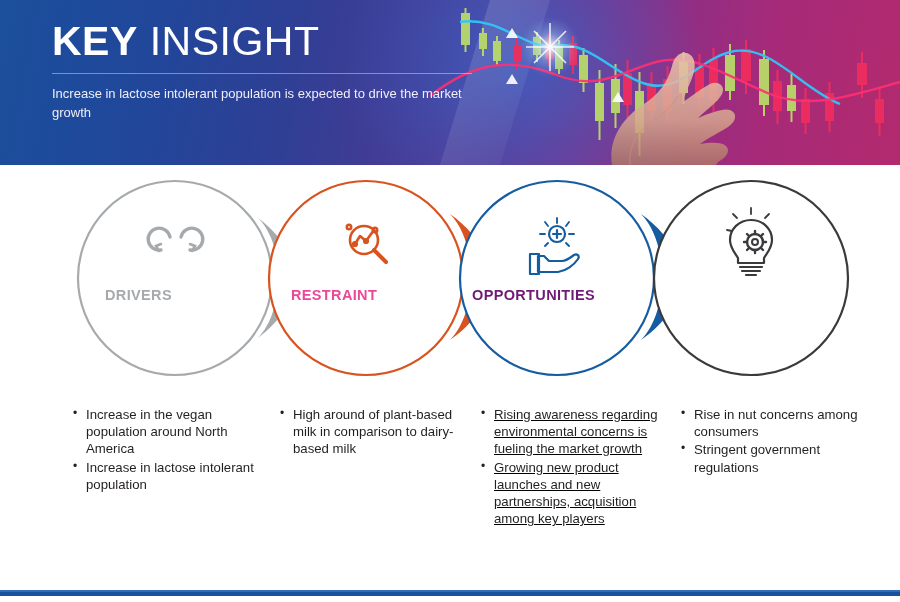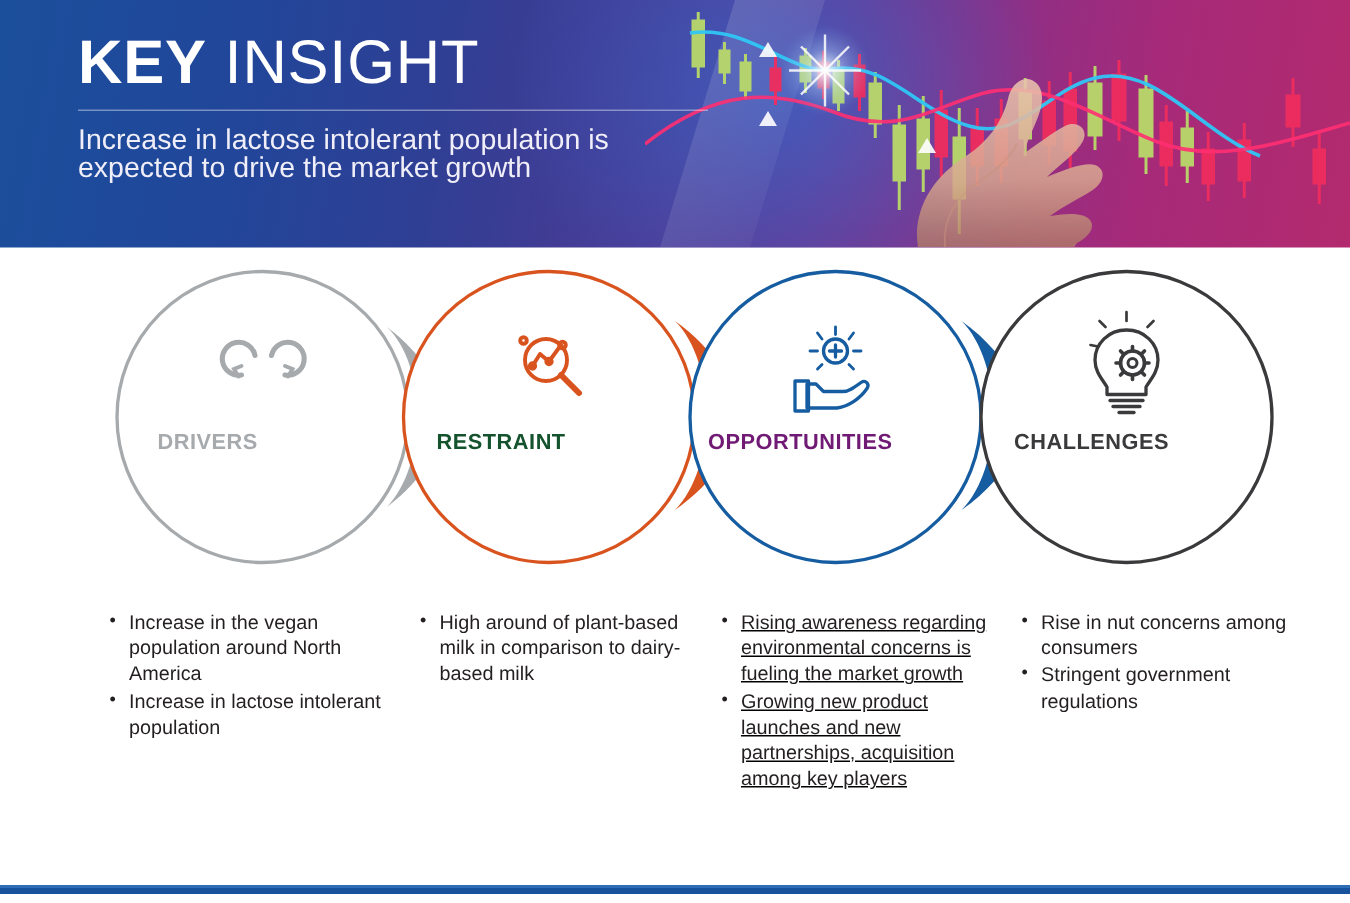--- a/index.html
+++ b/index.html
@@ -31,21 +31,21 @@
   .hdr-title {
     font-size:41px; line-height:46px; letter-spacing:0.5px;
     color:#ffffff; font-weight:400; white-space:nowrap;
   }
   .hdr-title b { font-weight:700; }
   .hdr-rule {
     margin-top:9px; width:420px; height:1px;
     background:rgba(255,255,255,0.40);
   }
   .hdr-sub {
-    margin-top:10px; font-size:19px; line-height:19px;
+    margin-top:10px; font-size:13px; line-height:19px;
     color:#f0eef8; font-weight:400; max-width:425px;
   }
 
   
   .hdr-art { position:absolute; right:0; top:0; width:470px; height:165px; z-index:3; }
   .hdr-art svg { display:block; width:470px; height:165px; }
 
   
   .circles { position:absolute; left:0; top:172px; width:900px; height:210px; }
   .circles svg { display:block; width:900px; height:210px; }
@@ -276,23 +276,22 @@
           <line x1="763" y1="70" x2="766" y2="70"></line>
           <line x1="747" y1="62" x2="749" y2="64"></line>
           <line x1="763" y1="62" x2="761" y2="64"></line>
           <line x1="747" y1="78" x2="749" y2="76"></line>
           <line x1="763" y1="78" x2="761" y2="76"></line>
         </g>
       </g>
     </svg>
 
     <div class="node-label" style="left:105px; top:115px; width:140px; color:#a6aaad;">DRIVERS</div>
-    <div class="node-label" style="left:291px; top:115px; width:150px; color:#14532d;">RESTRAINT</div>
+    <div class="node-label" style="left:291px; top:115px; width:150px; color:#ec4899;">RESTRAINT</div>
     <div class="node-label" style="left:472px; top:115px; width:170px; color:#701a75;">OPPORTUNITIES</div>
-    <div class="node-label" style="left:676px; top:115px; width:150px; color:#3a3a3c;">CHALLENGES</div>
   </div>
 
   <div class="cols">
     <div class="col c1">
       <ul>
         <li>Increase in the vegan population around North America</li>
         <li>Increase in lactose intolerant population</li>
       </ul>
     </div>
     <div class="col c2">

